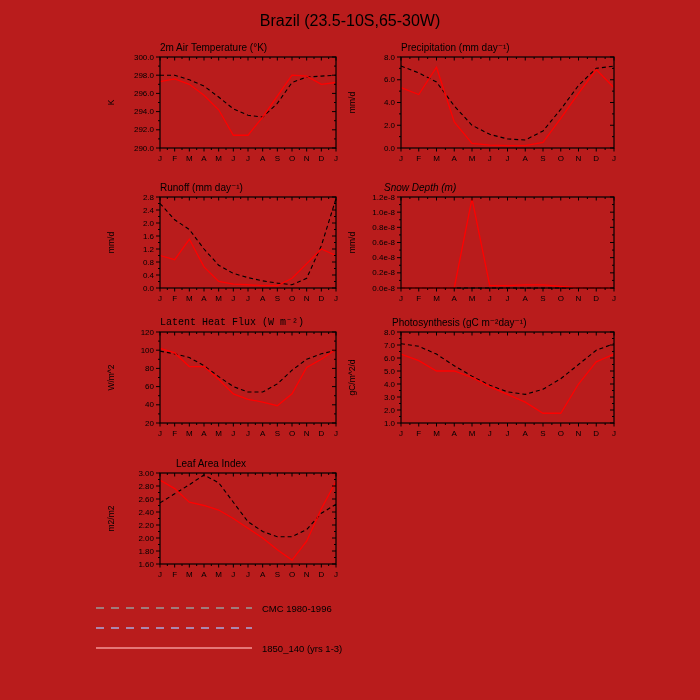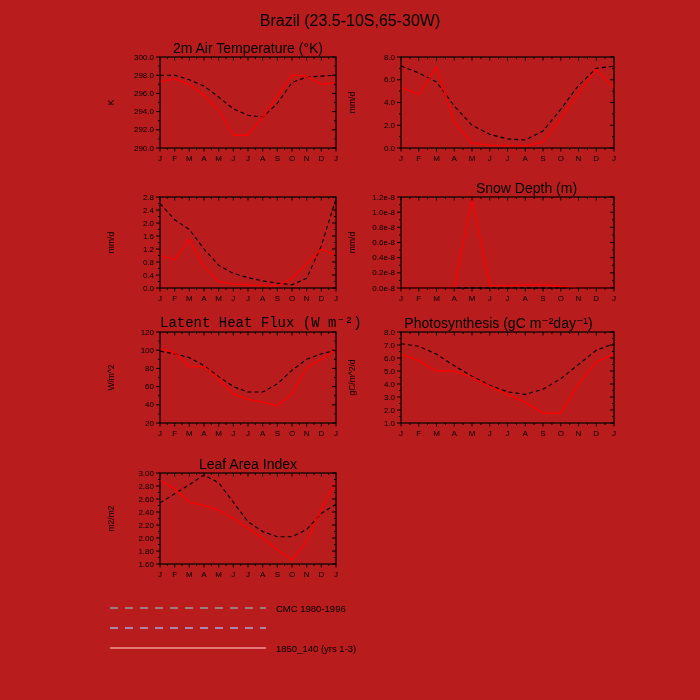--- a/index.html
+++ b/index.html
@@ -1,24 +1,24 @@
 <!DOCTYPE html>
 <html><head>
 <meta charset="utf-8">
 <style>
   html,body{margin:0;padding:0;background:#ffffff;}
   #figure{position:relative;width:700px;height:700px;background:#b91c1c;
     font-family:"Liberation Sans","DejaVu Sans",sans-serif;color:#000;}
   .fig-title{position:absolute;top:12px;left:0;width:700px;text-align:center;
     font-size:16px;color:#000;}
-  .panel-title{position:absolute;height:12px;line-height:12px;text-align:center;
-    font-size:14px;white-space:nowrap;}
+  .panel-title{position:absolute;height:12px;line-height:12px;
+    font-size:10px;white-space:nowrap;}
   .chart{position:absolute;overflow:visible;}
   .chart text{font-family:"Liberation Sans","DejaVu Sans",sans-serif;fill:#000;}
-  .legend{position:absolute;left:108px;top:598px;text-align:center;}
+  .legend{position:absolute;left:94px;top:598px;text-align:center;}
   .legend-row{height:20px;display:flex;align-items:center;}
   .legend-label{font-size:9.5px;margin-left:8px;white-space:nowrap;}
 </style>
 </head>
 <body>
 
 <div id="figure">
 
   <div class="fig-title">Brazil (23.5-10S,65-30W)</div>
 
@@ -114,20 +114,21 @@
       <line x1="236" y1="20.200000000000003" x2="232" y2="20.200000000000003" stroke="#000" stroke-width="1"></line>
       <text x="54" y="22.800000000000004" text-anchor="end" font-size="8">298.0</text>
       <line x1="58" y1="11.099999999999994" x2="60" y2="11.099999999999994" stroke="#000" stroke-width="1"></line>
       <line x1="236" y1="11.099999999999994" x2="234" y2="11.099999999999994" stroke="#000" stroke-width="1"></line>
       <line x1="56" y1="2" x2="60" y2="2" stroke="#000" stroke-width="1"></line>
       <line x1="236" y1="2" x2="232" y2="2" stroke="#000" stroke-width="1"></line>
       <text x="54" y="4.6" text-anchor="end" font-size="8">300.0</text>
       <text x="14" y="47.5" text-anchor="middle" font-size="8.5" transform="rotate(-90 14 47.5)">K</text>
     </svg>
 
+  <div class="panel-title" style="left:401px;top:42px;width:213px;">Precipitation (mm day⁻¹)</div>
   <svg class="chart" style="left:341px;top:55px;" width="281" height="115">
       <polyline points="60.00,11.10 77.75,17.92 95.50,27.03 113.25,50.91 131.00,70.25 148.75,79.35 166.50,83.90 184.25,85.04 202.00,75.94 219.75,54.33 237.50,30.44 255.25,13.38 273.00,11.10" fill="none" stroke="#000000" stroke-width="1.1" stroke-dasharray="4 3"></polyline>
       <polyline points="60.00,32.71 77.75,39.54 95.50,12.24 113.25,66.84 131.00,88.45 148.75,90.16 166.50,90.72 184.25,90.72 202.00,87.31 219.75,63.42 237.50,38.40 255.25,14.51 273.00,32.71" fill="none" stroke="#ff0000" stroke-width="1.3"></polyline>
       <rect x="60" y="2" width="213" height="91" fill="none" stroke="#000" stroke-width="1.2"></rect>
       <line x1="60" y1="93" x2="60" y2="96.5" stroke="#000" stroke-width="1"></line>
       <line x1="60" y1="2" x2="60" y2="5.5" stroke="#000" stroke-width="1"></line>
       <line x1="68.875" y1="93" x2="68.875" y2="95" stroke="#000" stroke-width="1"></line>
       <line x1="68.875" y1="2" x2="68.875" y2="4" stroke="#000" stroke-width="1"></line>
       <text x="60" y="105.5" text-anchor="middle" font-size="8">J</text>
       <line x1="77.75" y1="93" x2="77.75" y2="96.5" stroke="#000" stroke-width="1"></line>
@@ -207,20 +208,21 @@
       <line x1="273" y1="24.75" x2="269" y2="24.75" stroke="#000" stroke-width="1"></line>
       <text x="54" y="27.35" text-anchor="end" font-size="8">6.0</text>
       <line x1="58" y1="13.375" x2="60" y2="13.375" stroke="#000" stroke-width="1"></line>
       <line x1="273" y1="13.375" x2="271" y2="13.375" stroke="#000" stroke-width="1"></line>
       <line x1="56" y1="2" x2="60" y2="2" stroke="#000" stroke-width="1"></line>
       <line x1="273" y1="2" x2="269" y2="2" stroke="#000" stroke-width="1"></line>
       <text x="54" y="4.6" text-anchor="end" font-size="8">8.0</text>
       <text x="14" y="47.5" text-anchor="middle" font-size="8.5" transform="rotate(-90 14 47.5)">mm/d</text>
     </svg>
 
+  <div class="panel-title" style="left:160px;top:182px;width:176px;">Runoff (mm day⁻¹)</div>
   <svg class="chart" style="left:100px;top:195px;" width="244" height="115">
       <polyline points="60.00,8.50 74.67,24.75 89.33,34.50 104.00,54.00 118.67,70.25 133.33,78.38 148.00,82.60 162.67,85.85 177.33,88.13 192.00,89.75 206.67,83.25 221.33,50.75 236.00,3.63" fill="none" stroke="#000000" stroke-width="1.1" stroke-dasharray="4 3"></polyline>
       <polyline points="60.00,60.50 74.67,64.72 89.33,44.25 104.00,71.88 118.67,86.50 133.33,89.10 148.00,89.75 162.67,90.72 177.33,90.72 192.00,83.25 206.67,68.63 221.33,54.00 236.00,60.50" fill="none" stroke="#ff0000" stroke-width="1.3"></polyline>
       <rect x="60" y="2" width="176" height="91" fill="none" stroke="#000" stroke-width="1.2"></rect>
       <line x1="60" y1="93" x2="60" y2="96.5" stroke="#000" stroke-width="1"></line>
       <line x1="60" y1="2" x2="60" y2="5.5" stroke="#000" stroke-width="1"></line>
       <line x1="67.33333333333333" y1="93" x2="67.33333333333333" y2="95" stroke="#000" stroke-width="1"></line>
       <line x1="67.33333333333333" y1="2" x2="67.33333333333333" y2="4" stroke="#000" stroke-width="1"></line>
       <text x="60" y="105.5" text-anchor="middle" font-size="8">J</text>
       <line x1="74.66666666666667" y1="93" x2="74.66666666666667" y2="96.5" stroke="#000" stroke-width="1"></line>
@@ -315,21 +317,21 @@
       <line x1="236" y1="15" x2="232" y2="15" stroke="#000" stroke-width="1"></line>
       <text x="54" y="17.6" text-anchor="end" font-size="8">2.4</text>
       <line x1="58" y1="8.499999999999986" x2="60" y2="8.499999999999986" stroke="#000" stroke-width="1"></line>
       <line x1="236" y1="8.499999999999986" x2="234" y2="8.499999999999986" stroke="#000" stroke-width="1"></line>
       <line x1="56" y1="2" x2="60" y2="2" stroke="#000" stroke-width="1"></line>
       <line x1="236" y1="2" x2="232" y2="2" stroke="#000" stroke-width="1"></line>
       <text x="54" y="4.6" text-anchor="end" font-size="8">2.8</text>
       <text x="14" y="47.5" text-anchor="middle" font-size="8.5" transform="rotate(-90 14 47.5)">mm/d</text>
     </svg>
 
-  <div class="panel-title" style="left:420px;top:182px;width:213px;">Snow Depth (m)</div>
+  <div class="panel-title" style="left:384px;top:182px;width:213px;font-style:italic;">Snow Depth (m)</div>
   <svg class="chart" style="left:341px;top:195px;" width="281" height="115">
       <polyline points="60.00,93.00 77.75,93.00 95.50,93.00 113.25,93.00 131.00,93.00 148.75,93.00 166.50,93.00 184.25,93.00 202.00,93.00 219.75,93.00 237.50,93.00 255.25,93.00 273.00,93.00" fill="none" stroke="#000000" stroke-width="1.1" stroke-dasharray="4 3"></polyline>
       <polyline points="60.00,93.00 77.75,93.00 95.50,93.00 113.25,93.00 131.00,3.52 148.75,90.72 166.50,90.72 184.25,89.97 202.00,89.97 219.75,91.48 237.50,93.00 255.25,93.00 273.00,93.00" fill="none" stroke="#ff0000" stroke-width="1.3"></polyline>
       <rect x="60" y="2" width="213" height="91" fill="none" stroke="#000" stroke-width="1.2"></rect>
       <line x1="60" y1="93" x2="60" y2="96.5" stroke="#000" stroke-width="1"></line>
       <line x1="60" y1="2" x2="60" y2="5.5" stroke="#000" stroke-width="1"></line>
       <line x1="68.875" y1="93" x2="68.875" y2="95" stroke="#000" stroke-width="1"></line>
       <line x1="68.875" y1="2" x2="68.875" y2="4" stroke="#000" stroke-width="1"></line>
       <text x="60" y="105.5" text-anchor="middle" font-size="8">J</text>
       <line x1="77.75" y1="93" x2="77.75" y2="96.5" stroke="#000" stroke-width="1"></line>
@@ -627,21 +629,21 @@
       <line x1="273" y1="15" x2="269" y2="15" stroke="#000" stroke-width="1"></line>
       <text x="54" y="17.6" text-anchor="end" font-size="8">7.0</text>
       <line x1="58" y1="8.5" x2="60" y2="8.5" stroke="#000" stroke-width="1"></line>
       <line x1="273" y1="8.5" x2="271" y2="8.5" stroke="#000" stroke-width="1"></line>
       <line x1="56" y1="2" x2="60" y2="2" stroke="#000" stroke-width="1"></line>
       <line x1="273" y1="2" x2="269" y2="2" stroke="#000" stroke-width="1"></line>
       <text x="54" y="4.6" text-anchor="end" font-size="8">8.0</text>
       <text x="14" y="47.5" text-anchor="middle" font-size="8.5" transform="rotate(-90 14 47.5)">gC/m^2/d</text>
     </svg>
 
-  <div class="panel-title" style="left:160px;top:458px;width:176px;">Leaf Area Index</div>
+  <div class="panel-title" style="left:176px;top:458px;width:176px;">Leaf Area Index</div>
   <svg class="chart" style="left:100px;top:471px;" width="244" height="115">
       <polyline points="60.00,31.90 74.67,22.80 89.33,13.70 104.00,3.95 118.67,11.75 133.33,31.25 148.00,50.75 162.67,60.50 177.33,65.70 192.00,65.70 206.67,58.55 221.33,42.30 236.00,33.20" fill="none" stroke="#000000" stroke-width="1.1" stroke-dasharray="4 3"></polyline>
       <polyline points="60.00,9.15 74.67,17.60 89.33,31.25 104.00,34.50 118.67,39.05 133.33,47.50 148.00,57.25 162.67,67.00 177.33,78.70 192.00,89.10 206.67,70.25 221.33,37.75 236.00,10.45" fill="none" stroke="#ff0000" stroke-width="1.3"></polyline>
       <rect x="60" y="2" width="176" height="91" fill="none" stroke="#000" stroke-width="1.2"></rect>
       <line x1="60" y1="93" x2="60" y2="96.5" stroke="#000" stroke-width="1"></line>
       <line x1="60" y1="2" x2="60" y2="5.5" stroke="#000" stroke-width="1"></line>
       <line x1="67.33333333333333" y1="93" x2="67.33333333333333" y2="95" stroke="#000" stroke-width="1"></line>
       <line x1="67.33333333333333" y1="2" x2="67.33333333333333" y2="4" stroke="#000" stroke-width="1"></line>
       <text x="60" y="105.5" text-anchor="middle" font-size="8">J</text>
       <line x1="74.66666666666667" y1="93" x2="74.66666666666667" y2="96.5" stroke="#000" stroke-width="1"></line>

